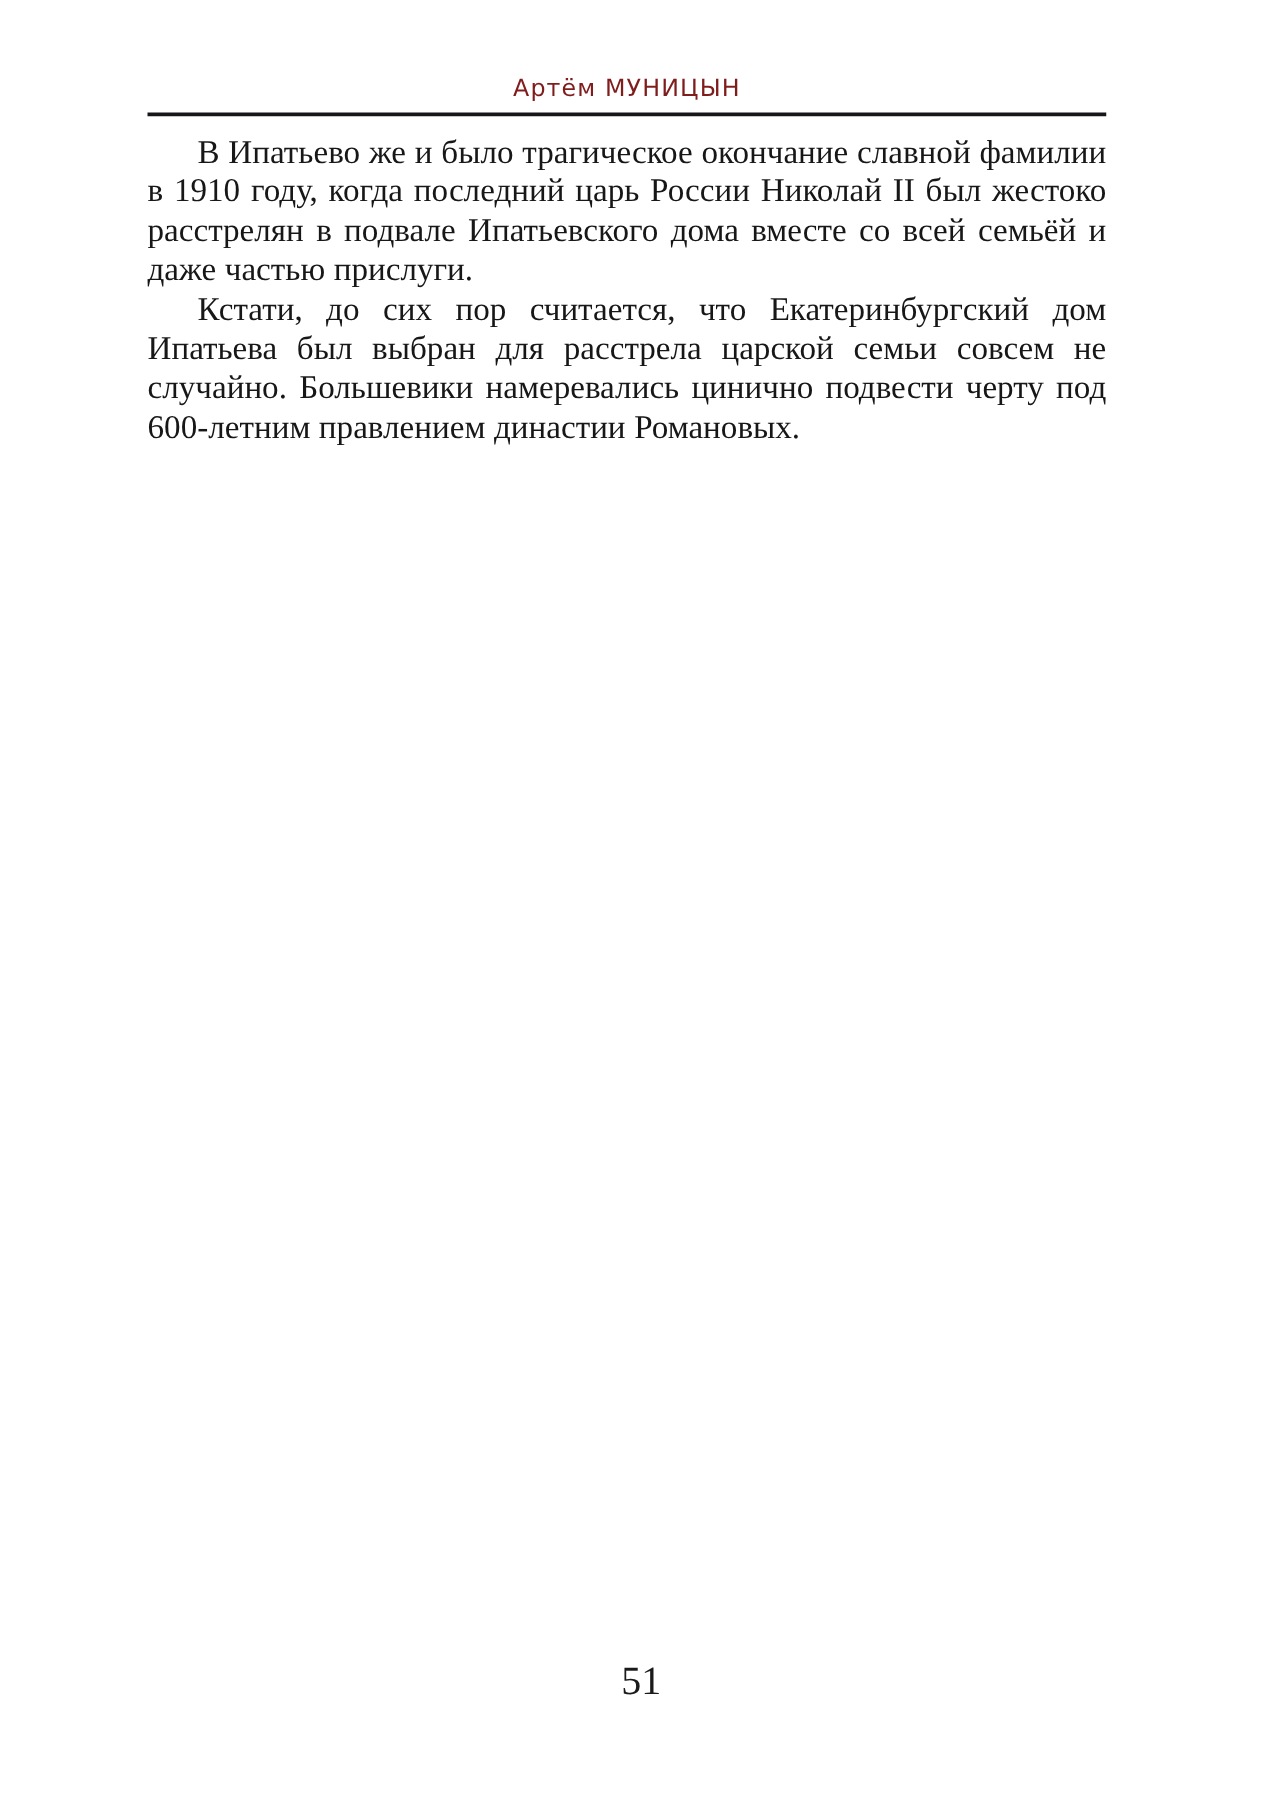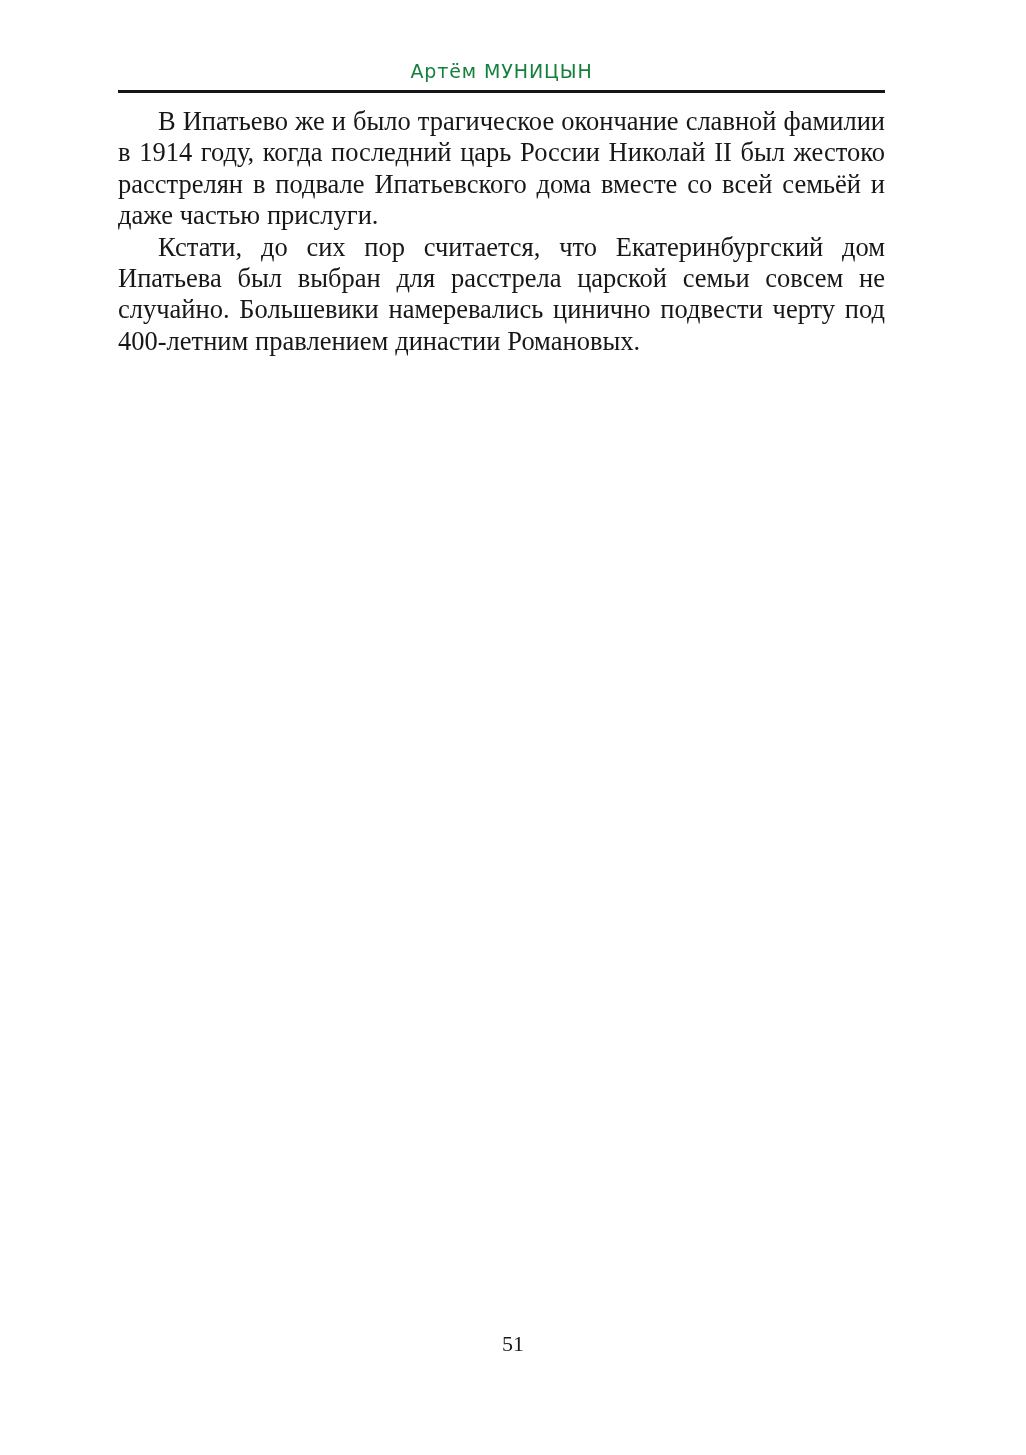--- a/index.html
+++ b/index.html
@@ -23,21 +23,21 @@
     position: absolute;
     left: 118px;
     top: 58px;
     width: 767px;
   }
 
   .header-title {
     font-family: "DejaVu Sans", "Liberation Sans", sans-serif;
     font-size: 19px;
     font-weight: 400;
-    color: #15803d;
+    color: #7f1d1d;
     text-align: center;
     letter-spacing: 0.9px;
     line-height: 26px;
     white-space: nowrap;
   }
 
   .header-rule {
     margin-top: 6px;
     width: 767px;
     height: 0;
@@ -64,35 +64,35 @@
     hyphens: manual;
   }
 
   
   .page-number {
     position: absolute;
     left: 0;
     right: 0;
     top: 1328px;
     text-align: center;
-    font-size: 22px;
+    font-size: 32px;
     line-height: 32px;
     color: #1a1a1a;
   }
 </style>
 </head>
 <body>
 
 <div class="page">
 
   <div class="header-block">
     <div class="header-title">Артём МУНИЦЫН</div>
     <div class="header-rule"></div>
   </div>
 
   <div class="text-column">
-    <p class="body-par">В Ипатьево же и было трагическое окончание славной фамилии в 1914 году, когда последний царь России Нико­лай II был жестоко расстрелян в подвале Ипатьевского дома вместе со всей семьёй и даже частью прислуги.</p>
-    <p class="body-par">Кстати, до сих пор считается, что Екатеринбургский дом Ипатьева был выбран для расстрела царской семьи совсем не случайно. Большевики намеревались цинично подвести черту под 400-летним правлением династии Романовых.</p>
+    <p class="body-par">В Ипатьево же и было трагическое окончание славной фамилии в 1910 году, когда последний царь России Нико­лай II был жестоко расстрелян в подвале Ипатьевского дома вместе со всей семьёй и даже частью прислуги.</p>
+    <p class="body-par">Кстати, до сих пор считается, что Екатеринбургский дом Ипатьева был выбран для расстрела царской семьи совсем не случайно. Большевики намеревались цинично подвести черту под 600-летним правлением династии Романовых.</p>
   </div>
 
   <div class="page-number">51</div>
 
 </div>
 
 </body></html>

